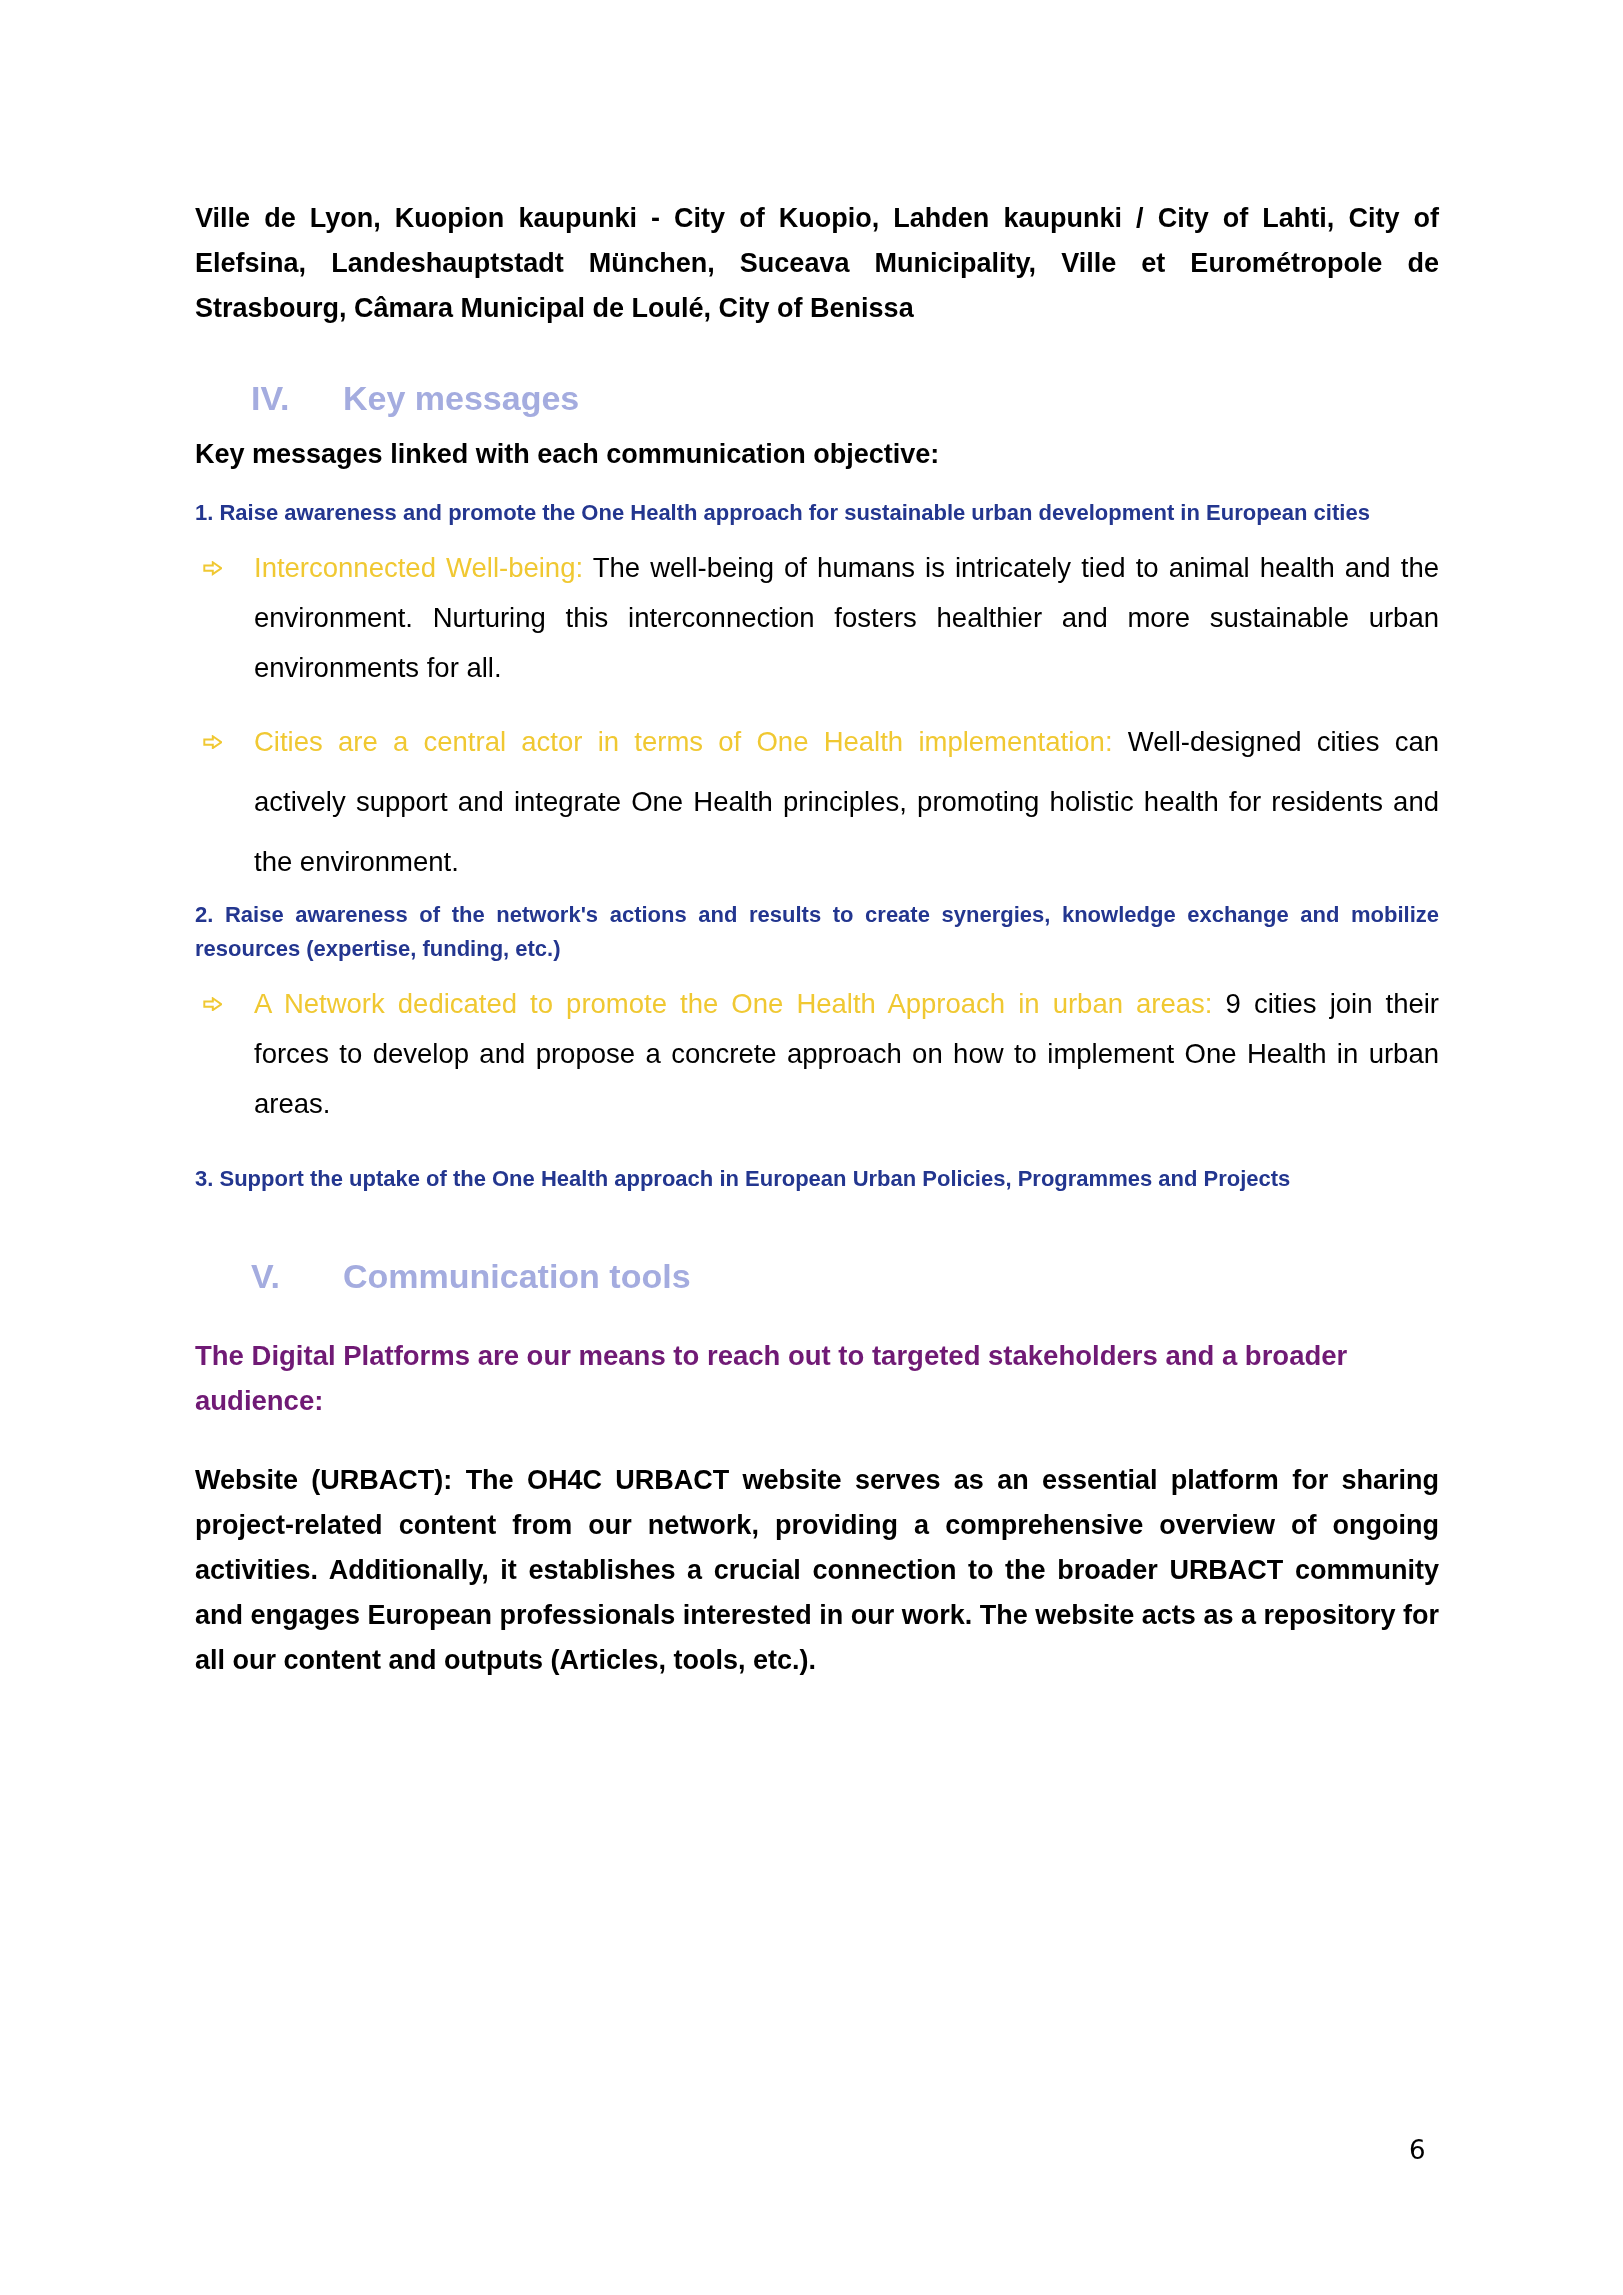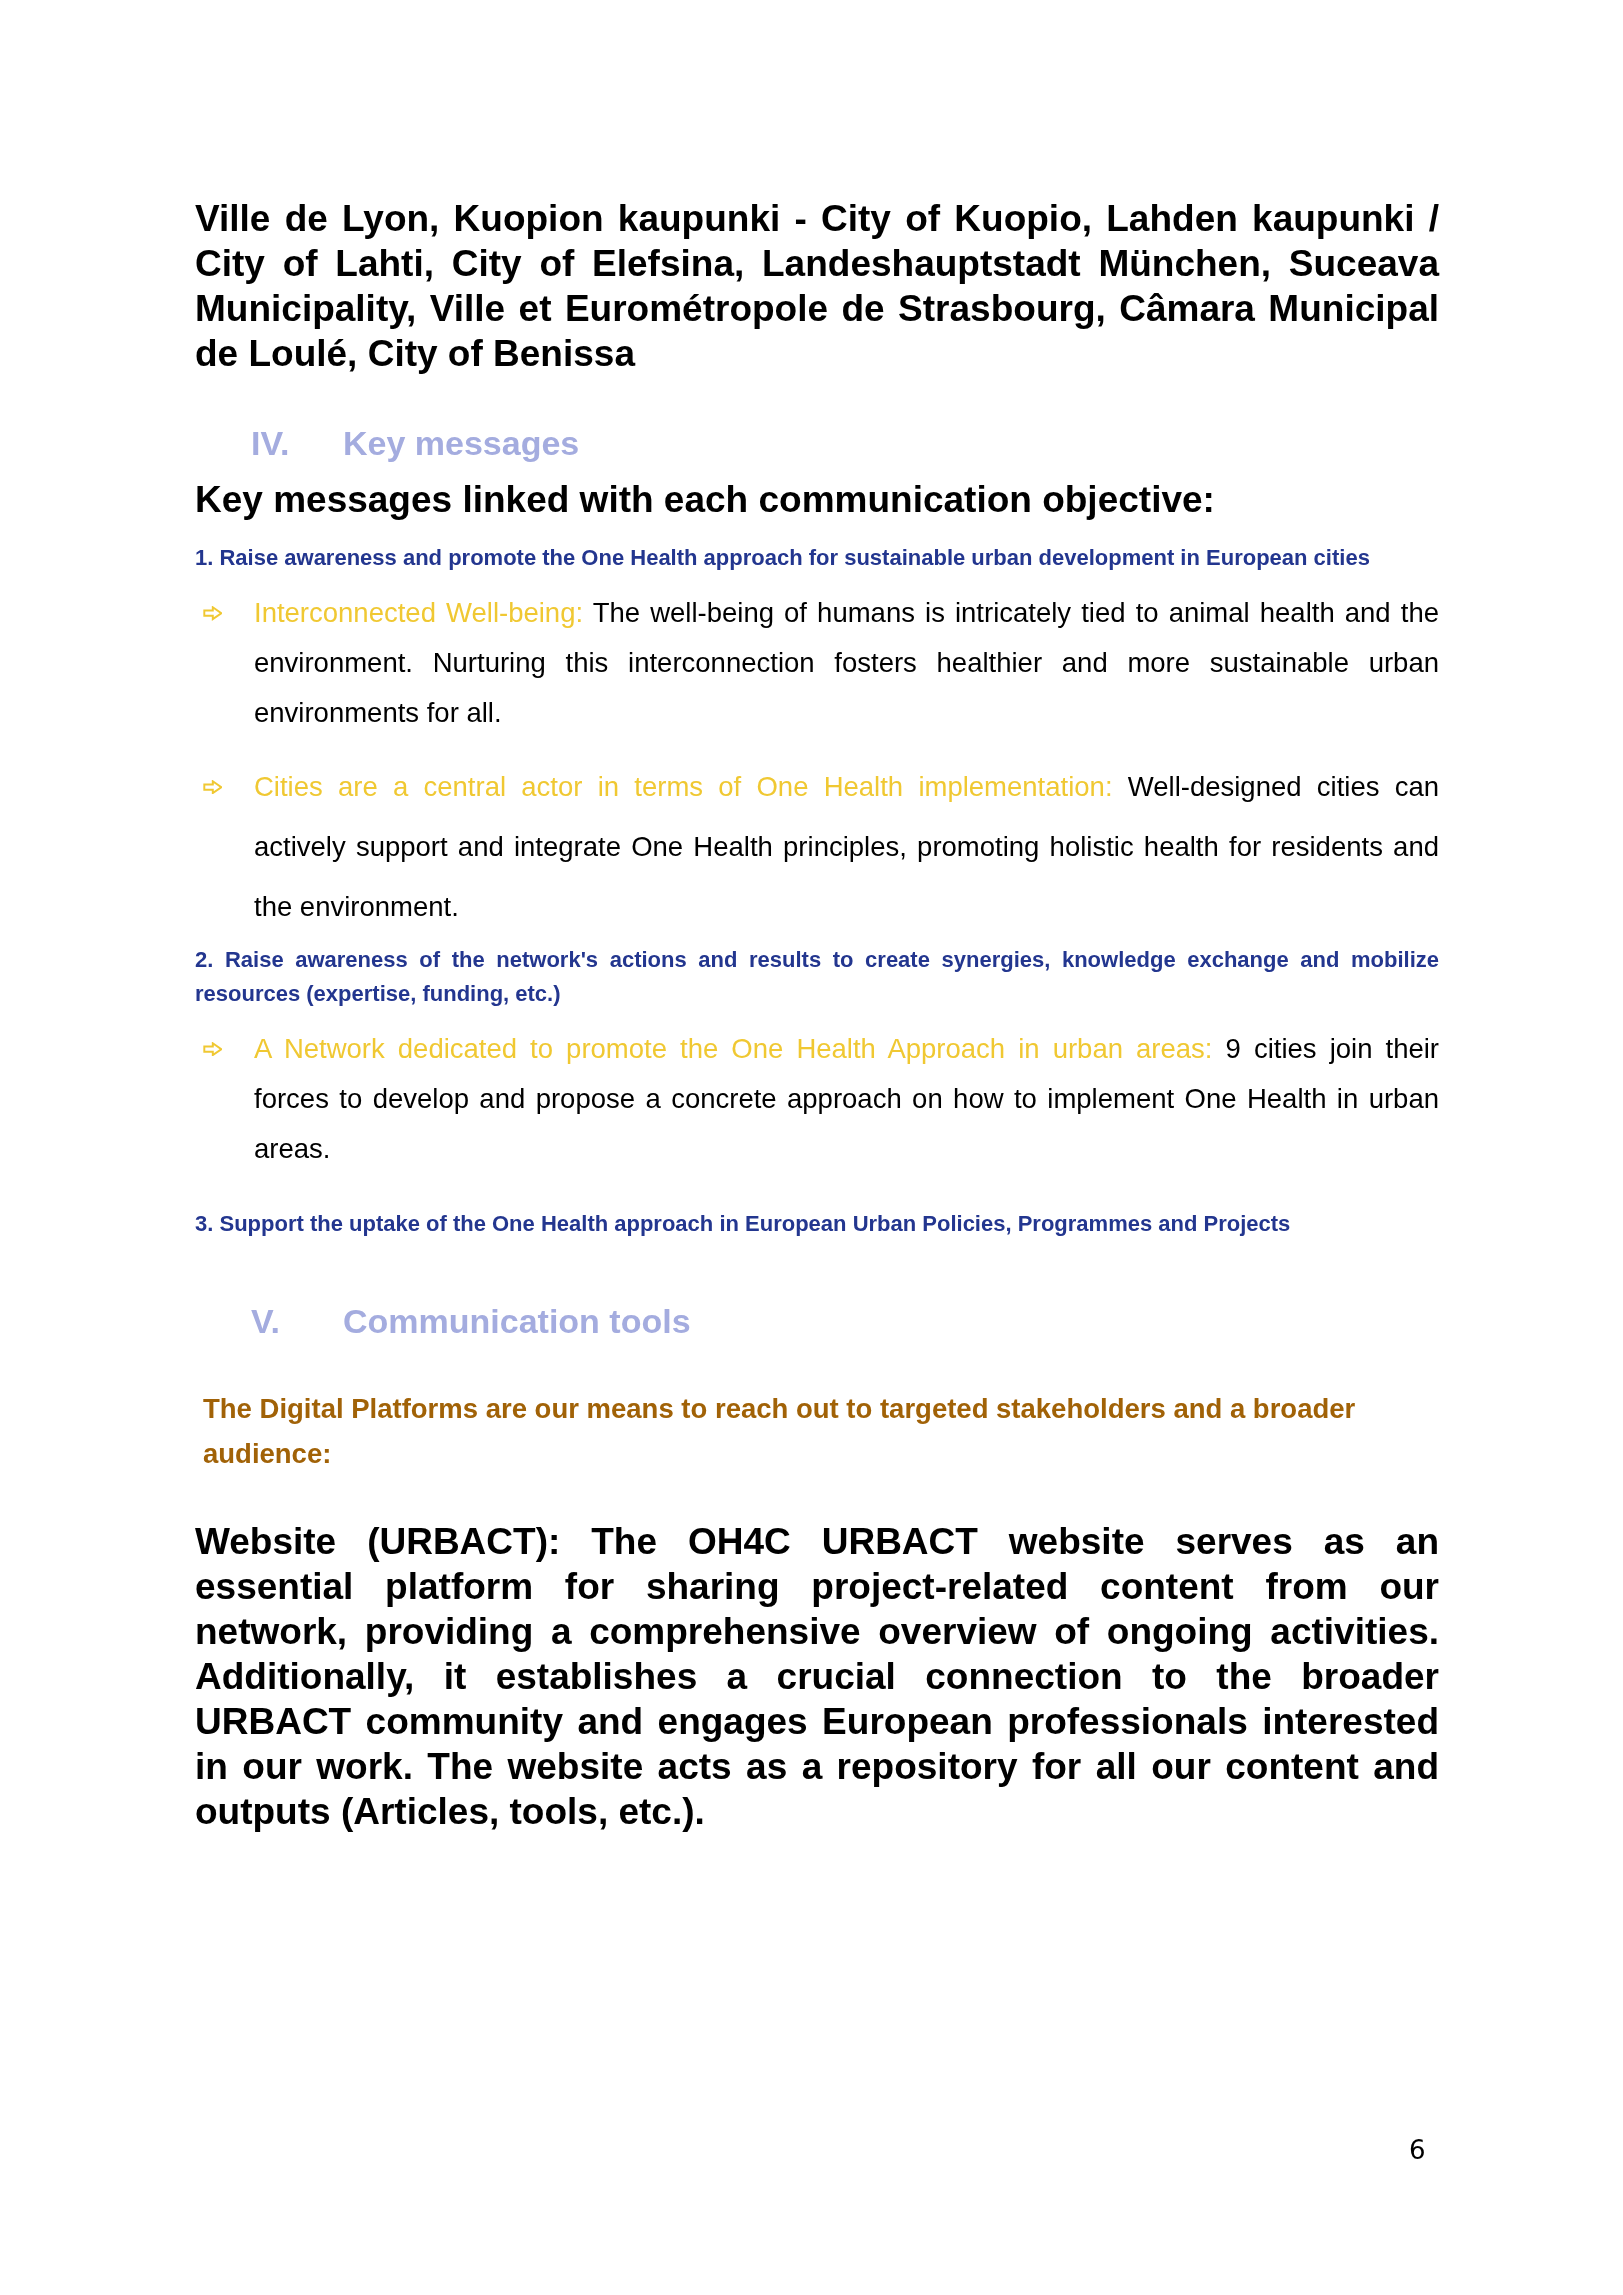--- a/index.html
+++ b/index.html
@@ -15,21 +15,21 @@
       font-family: "Liberation Sans", "DejaVu Sans", sans-serif;
       color: #000000;
     }
     .page {
       position: absolute;
       left: 195px;
       top: 196px;
       width: 1244px;
     }
     .para {
-      font-size: 37px;
+      font-size: 27px;
       font-weight: bold;
       line-height: 45px;
       text-align: justify;
       margin: 0;
     }
     .cities {
       margin-top: 0;
     }
     .heading {
       position: relative;
@@ -73,23 +73,23 @@
       width: 22px;
       height: 50px;
       display: flex;
       align-items: center;
     }
     .bullet.tall .arrow { height: 60px; }
     .bullet .lbl { color: #f0c832; }
     .platforms {
       font-size: 27.5px;
       font-weight: bold;
-      color: #a16207;
+      color: #701a75;
       line-height: 45px;
-      margin: 8px;
+      margin: 0;
     }
     .platforms .strong { font-weight: 900; }
     .page-number {
       position: absolute;
       left: 1409px;
       top: 2135px;
       font-family: "DejaVu Sans", sans-serif;
       font-size: 26px;
       color: #000;
     }

